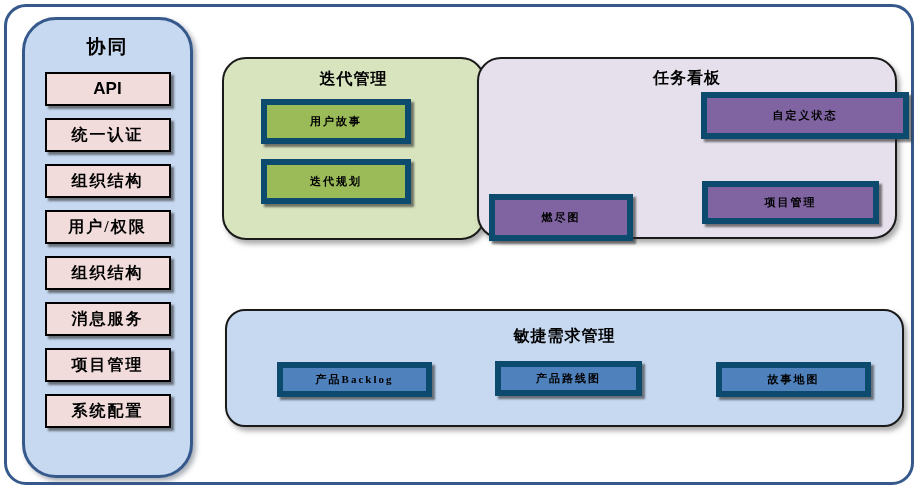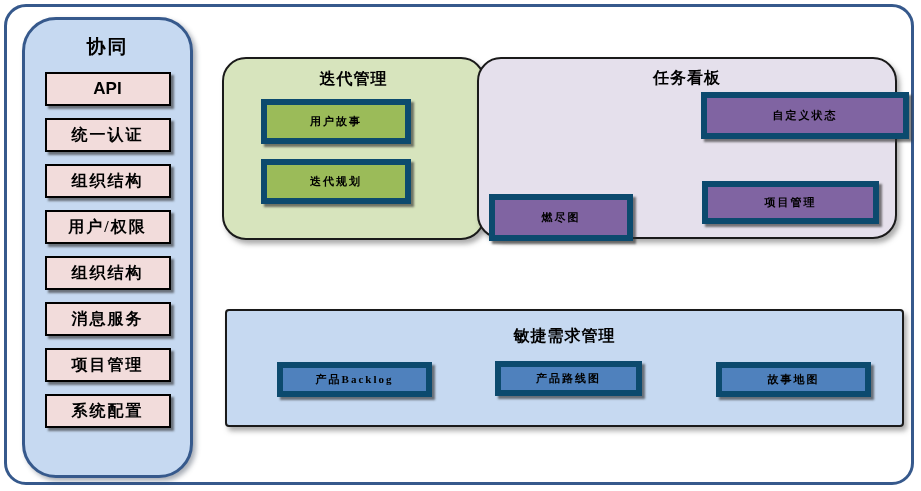--- a/index.html
+++ b/index.html
@@ -111,21 +111,21 @@
   .pbox.b0 { left: 20px;  top: 37px;  width: 158px; height: 46px; }
   .pbox.b1 { left: 222px; top: 33px;  width: 208px; height: 47px; }
   .pbox.b2 { left: 10px;  top: 115px; width: 144px; height: 47px; margin-top: 20px; }
   .pbox.b3 { left: 223px; top: 122px; width: 177px; height: 43px; }
 
   
   .panel-requirements {
     left: 218px; top: 302px;
     width: 679px; height: 118px;
     background: #c6d9f1;
-    border-radius: 4px;
+    border-radius: 20px;
   }
   .panel-requirements .panel-title { margin-top: 15px; }
   .bbox { background: #4f81bd; top: 51px; height: 35px; }
   .bbox.b0 { left: 50px;  width: 155px; top: 51px; }
   .bbox.b1 { left: 268px; width: 147px; top: 50px; text-align: center; }
   .bbox.b2 { left: 489px; width: 155px; top: 51px; }
 </style>
 </head>
 <body>
 

